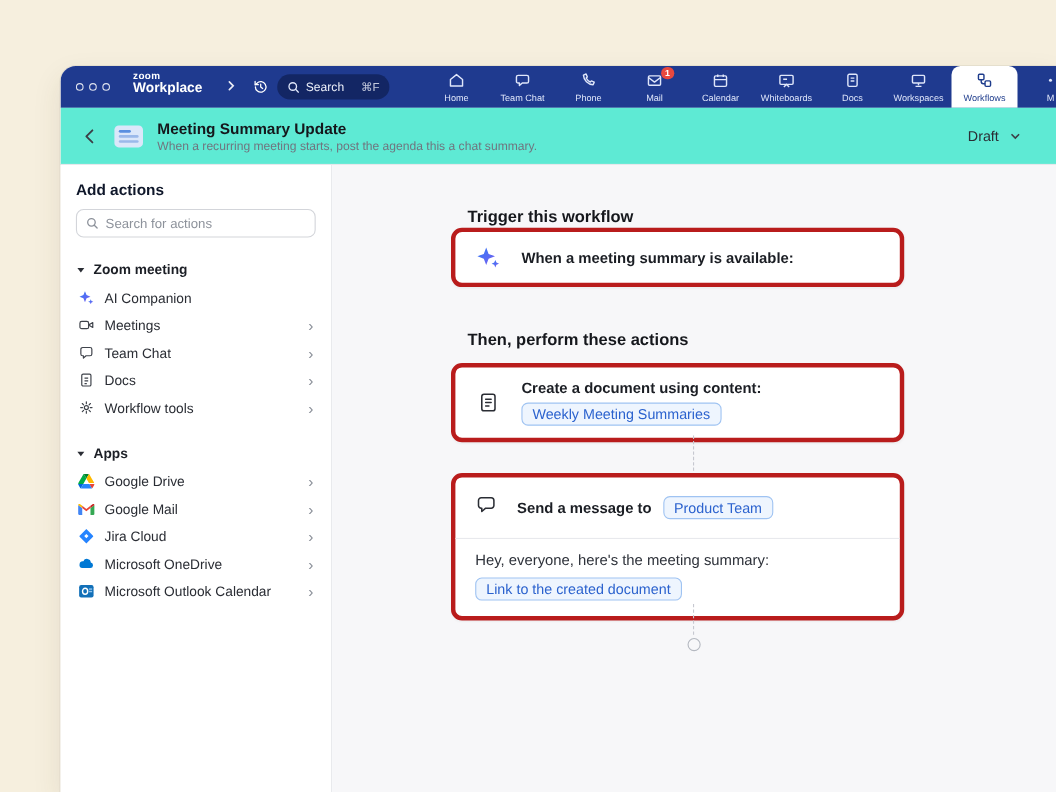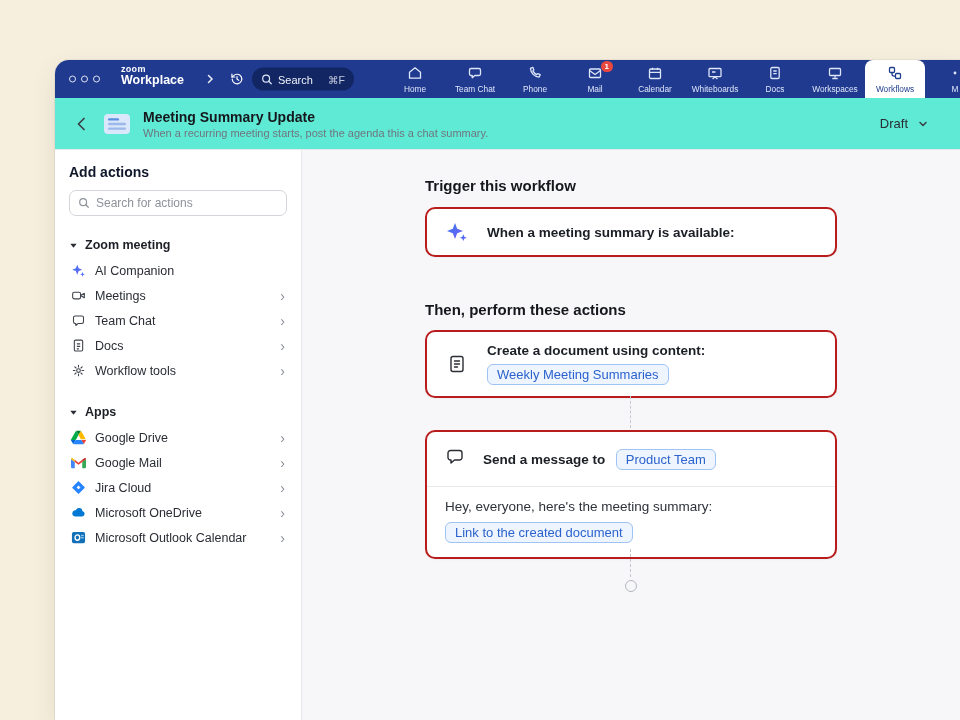--- a/index.html
+++ b/index.html
@@ -55,21 +55,21 @@
   .sb-section { margin-top:22px; }
   .sb-sec-head { display:flex; align-items:center; gap:7px; font-size:12.5px; font-weight:700; color:#1c1f26; cursor:pointer; }
   .sb-items { margin-top:6px; }
   .sb-item { height:25px; display:flex; align-items:center; gap:9px; font-size:12.5px; color:#2a2d34; cursor:pointer; padding:0 2px; border-radius:5px; }
   .sb-item svg { width:15px; height:15px; flex:none; }
   .sb-item .chev { margin-left:auto; color:#8a8f98; font-size:14px; line-height:1; }
 
   
   .canvas { position:absolute; top:90px; left:247px; right:0; bottom:0; background:#f7f7f9; }
   .c-head { position:absolute; left:123px; font-size:15px; font-weight:700; color:#15171c; }
-  .card { position:absolute; left:123px; width:412px; background:#fff; border:2px solid #b91c1c;
+  .card { position:absolute; left:108px; width:412px; background:#fff; border:4px solid #b91c1c;
     border-radius:10px; box-shadow:0 1px 2px rgba(20,22,30,.04); }
   .card-row { display:flex; align-items:center; gap:18px; padding:11px 18px; }
   .card-row .cicon { flex:none; width:24px; display:flex; justify-content:center; }
   .ctext { font-size:13.5px; font-weight:700; color:#1b1e24; }
   .tag { display:inline-block; padding:2px 9px; border-radius:6px; font-size:13px; background:#eef5fe;
     border:1px solid #9fc3f2; color:#2b62ce; cursor:pointer; white-space:nowrap; }
   .stack .tag { margin-top:6px; }
   .msg-top { display:flex; align-items:center; gap:18px; padding:15px 18px; }
   .msg-top .tag { margin-left:6px; }
   .msg-body { border-top:1px solid #e8e9ed; padding:12px 18px 14px; }
@@ -331,21 +331,21 @@
               <rect x="10.6" y="7.6" width="3" height="1.4" fill="#8ec3ee"></rect>
             </svg>
           <span>Microsoft Outlook Calendar</span>
           <span class="chev">›</span>
         </div>
       </div>
     </div>
   </div>
 
   <div class="canvas">
-    <div class="c-head" style="top:27px;">Trigger this workflow</div>
+    <div class="c-head" style="top:39px;">Trigger this workflow</div>
 
     <div class="card" style="top:57px;">
       <div class="card-row">
         <div class="cicon">
           <svg width="24" height="24" viewBox="0 0 24 24">
               <defs>
                 <linearGradient id="g2" x1="0" y1="0" x2="1" y2="1">
                   <stop offset="0" stop-color="#2e7cf6"></stop>
                   <stop offset="1" stop-color="#7b5cf0"></stop>
                 </linearGradient>

